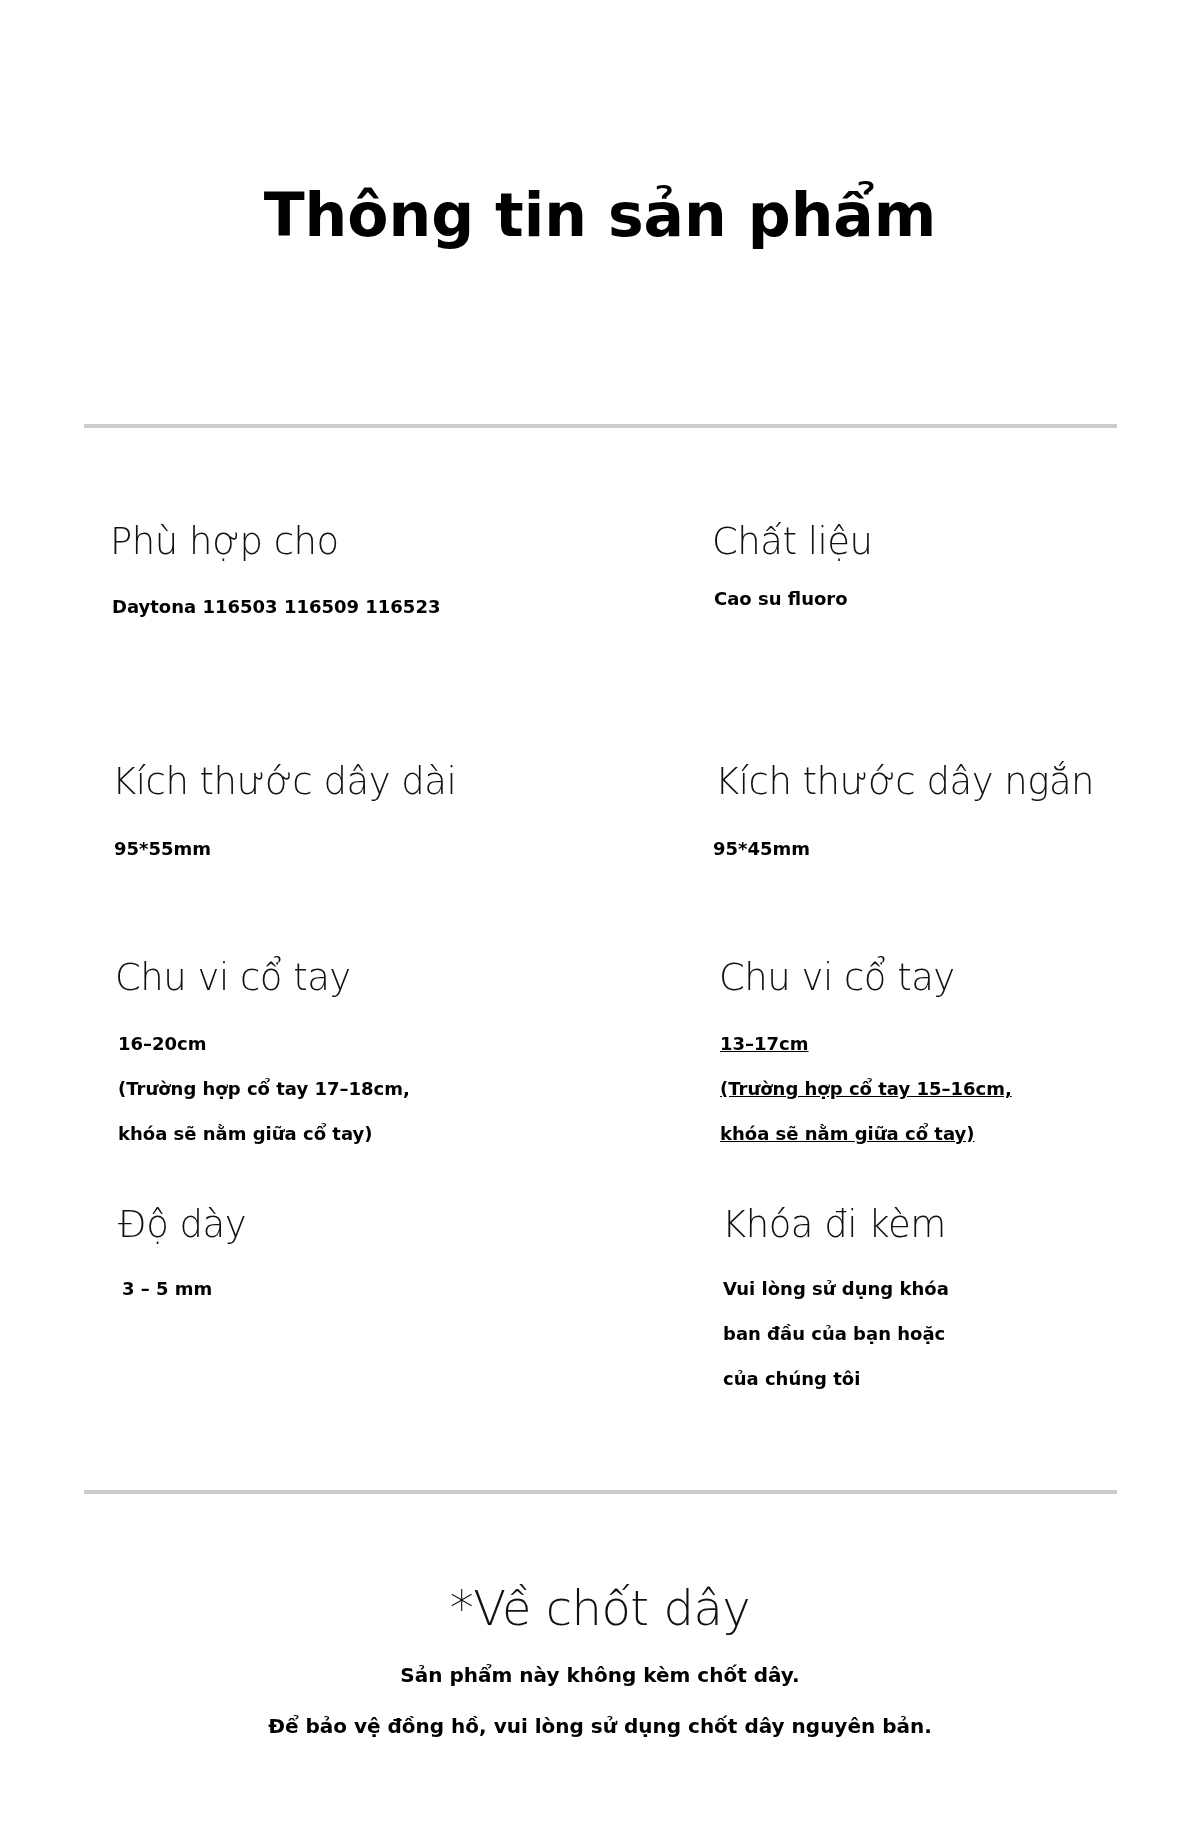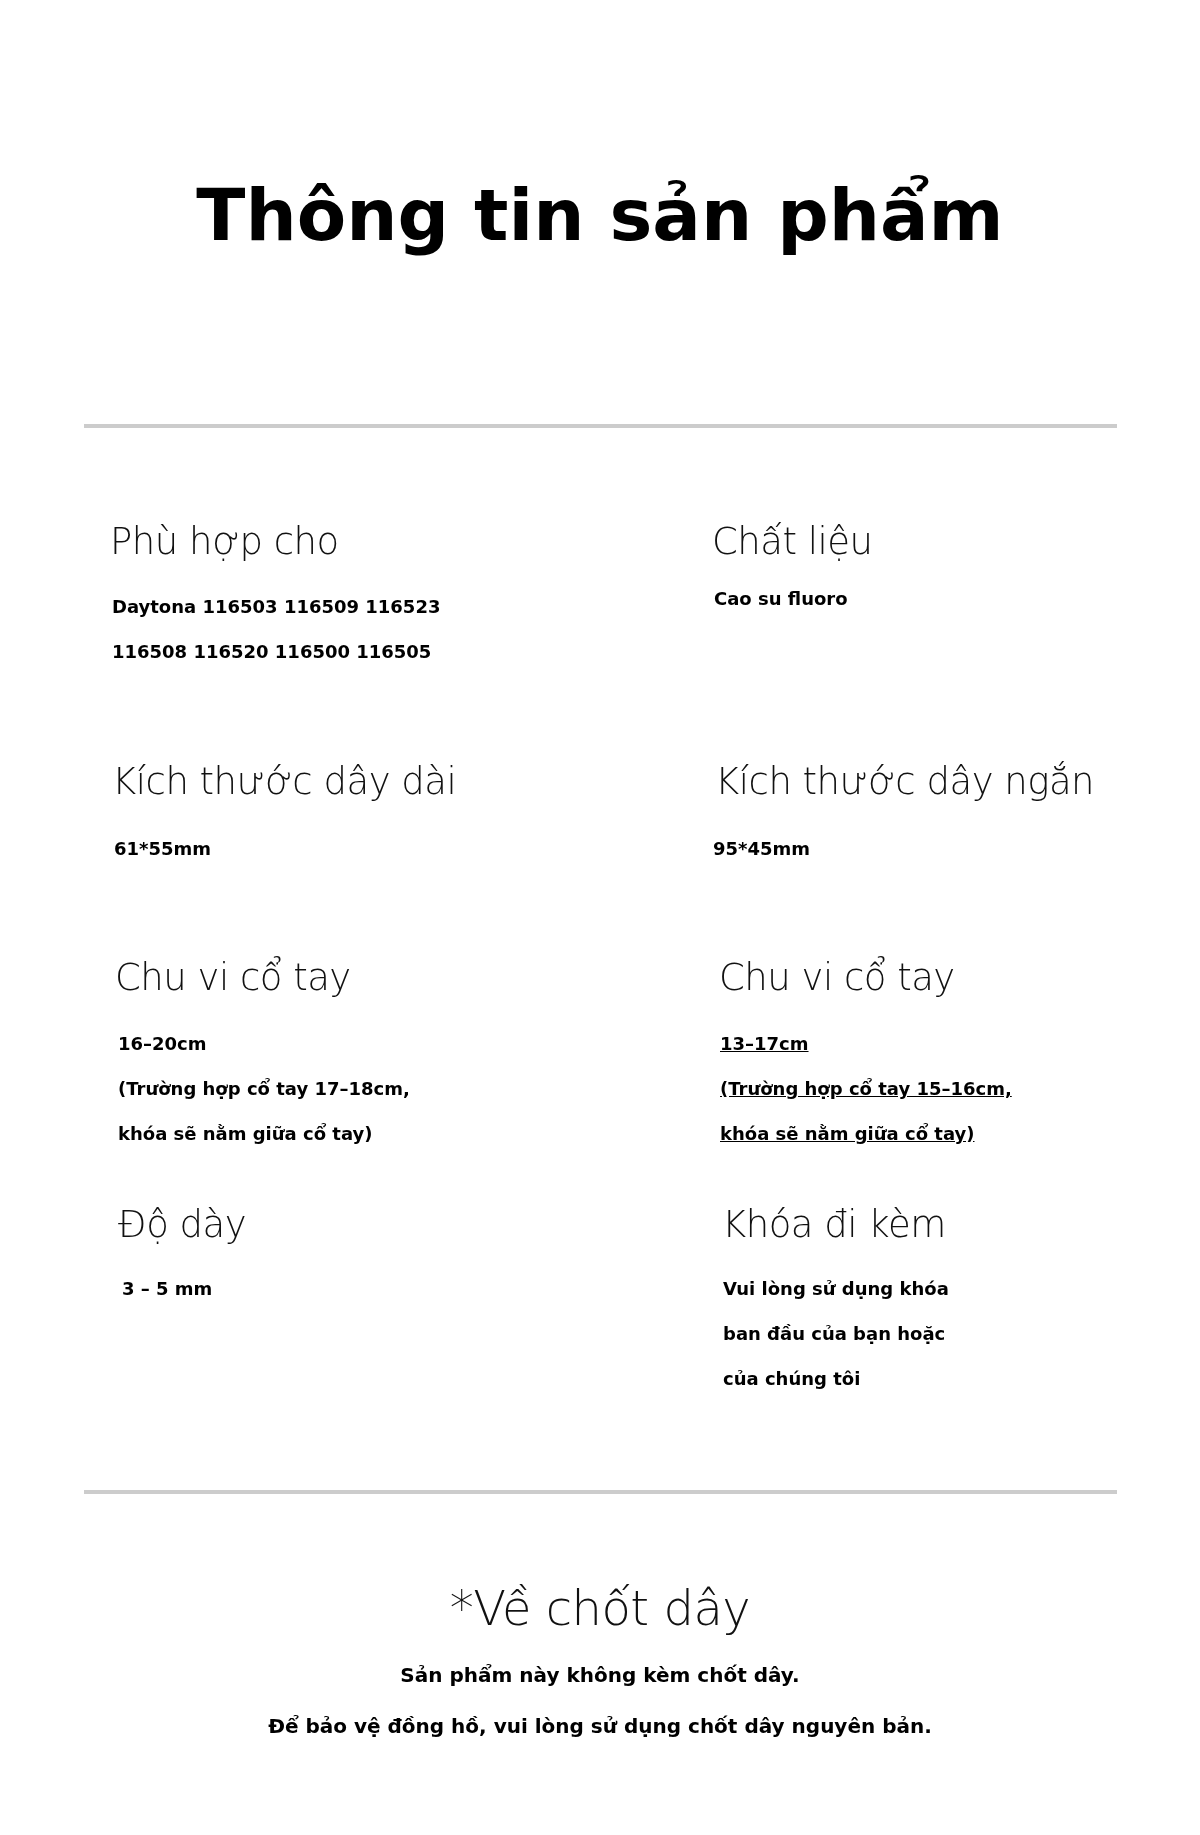--- a/index.html
+++ b/index.html
@@ -15,21 +15,21 @@
       color: #000000;
       font-family: "DejaVu Sans", sans-serif;
     }
     .abs { position: absolute; white-space: nowrap; }
     .title {
       left: 0; width: 1200px;
       top: 160px;
       text-align: center;
       font-family: "DejaVu Sans", sans-serif;
       font-weight: bold;
-      font-size: 72px;
+      font-size: 60px;
       line-height: 110px;
       letter-spacing: 0px;
     }
     .divider {
       position: absolute;
       left: 84px;
       width: 1033px;
       height: 4px;
       background: #cccccc;
     }
@@ -81,35 +81,34 @@
 <body>
 
 <div class="abs title">Thông tin sản phẩm</div>
 
 <div class="divider" style="top:424px;"></div>
 
 <div>
   <div class="label" style="left:110px; top:520px;">Phù hợp cho</div>
   <div class="value" style="left:112px; top:584px;">
     <div>Daytona 116503 116509  116523</div>
-    <div>116508 116520 116500 116505</div>
   </div>
 </div>
 
 <div>
   <div class="label" style="left:712px; top:520px;">Chất liệu</div>
   <div class="value" style="left:714px; top:576px;">
     <div>Cao su fluoro</div>
   </div>
 </div>
 
 <div>
   <div class="label" style="left:112px; top:760px;">Kích thước dây dài</div>
   <div class="value" style="left:114px; top:826px;">
-    <div>61*55mm</div>
+    <div>95*55mm</div>
   </div>
 </div>
 
 <div>
   <div class="label" style="left:715px; top:760px;">Kích thước dây ngắn</div>
   <div class="value" style="left:713px; top:826px;">
     <div>95*45mm</div>
   </div>
 </div>
 

